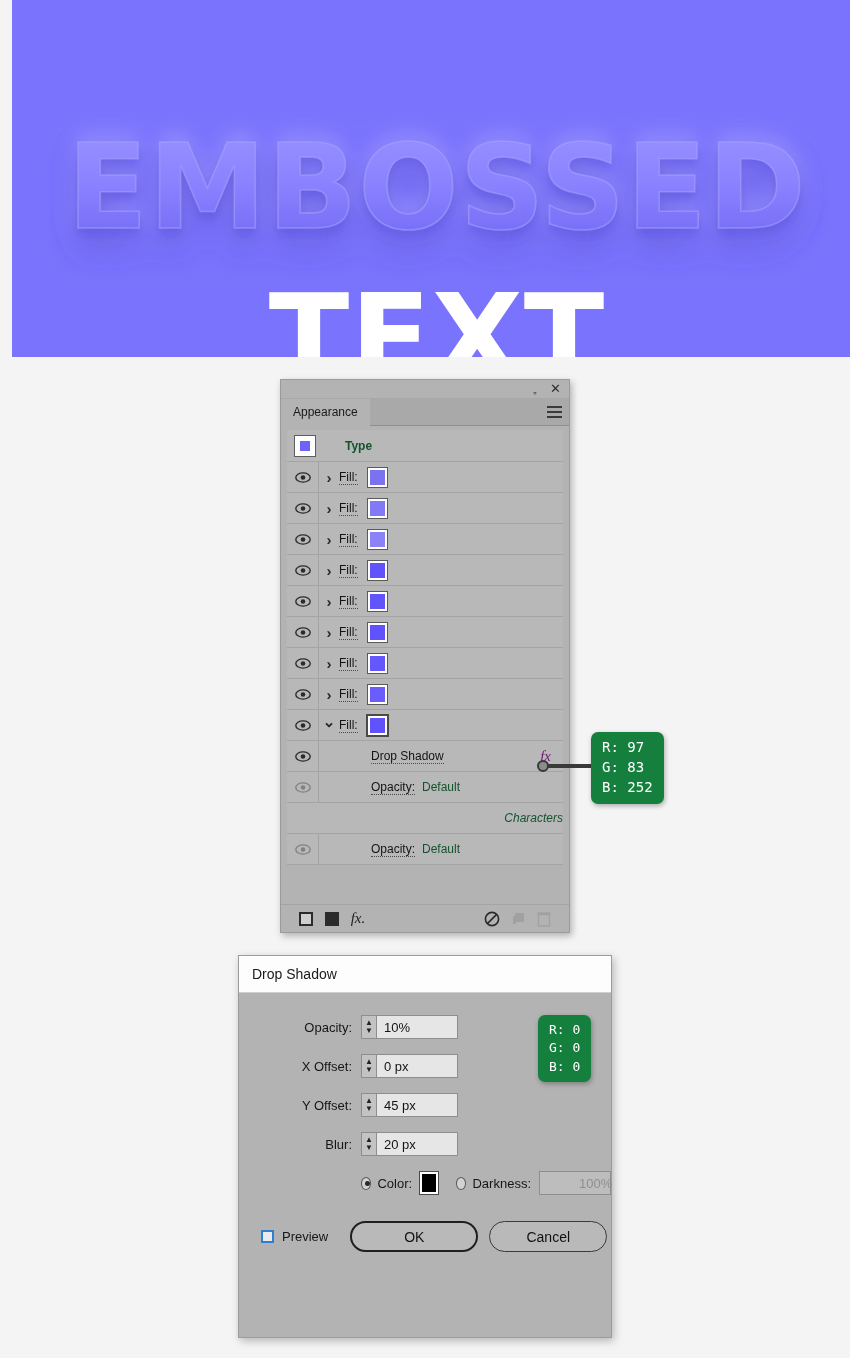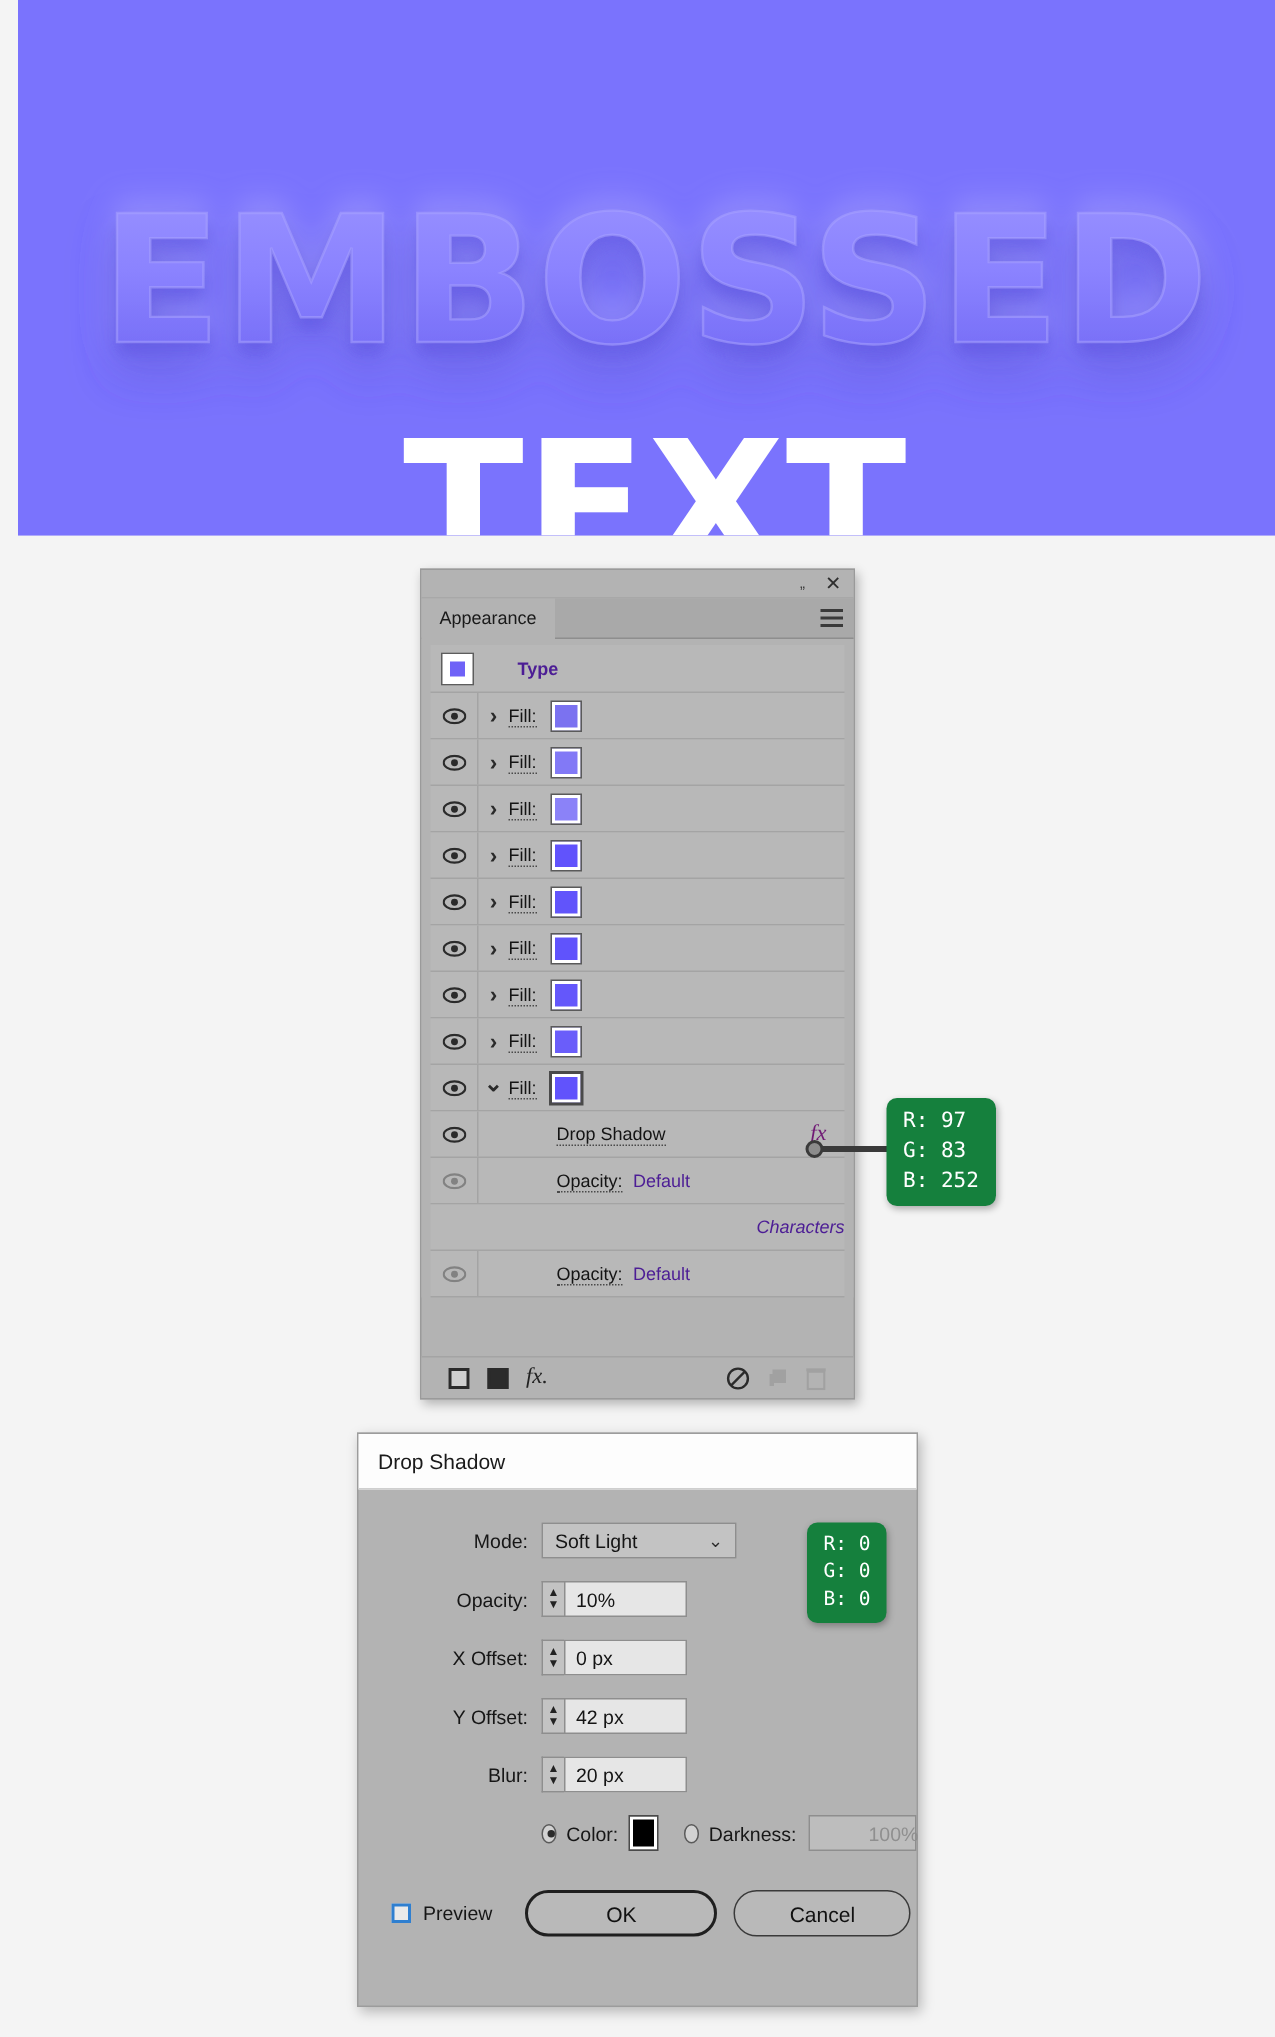--- a/index.html
+++ b/index.html
@@ -69,21 +69,21 @@
   .col-arrow {
     width: 20px; display: flex; align-items: center; justify-content: center;
     font-size: 11px; color: #2a2a2a;
   }
   .chev-r::before { content: "\203A"; font-size: 15px; font-weight: bold; }
   .chev-d::before { content: "\2304"; font-size: 15px; font-weight: bold; position: relative; top: -3px;}
   .lbl {
     font-size: 12px; color: #141414;
     border-bottom: 1px dotted #4a4a4a; padding-bottom: 0px; line-height: 14px;
   }
-  .lbl-plain { font-size: 12px; color: #4c1d95; }
+  .lbl-plain { font-size: 12px; color: #14532d; }
   .sw {
     width: 19px; height: 19px; border: 2px solid #ffffff;
     outline: 1px solid #5a5a5a; margin-left: 10px;
   }
   .sw-wrap { display: flex; align-items: center; }
   .sw.sel { border: 2px solid #ffffff; outline: 2px solid #4a4a4a; }
   .sw.none {
     background: #ffffff; position: relative; overflow: hidden;
   }
   .sw.none::after {
@@ -467,27 +467,20 @@
     <div>R: 97</div>
     <div>G: 83</div>
     <div>B: 252</div>
   </div>
 
   <div class="dialog">
     <div class="dlg-title">Drop Shadow</div>
 
     <div class="dlg-body">
 
-      <div class="frow">
-        <span class="flabel">Mode:</span>
-        <div class="select">
-          <span>Soft Light</span>
-          <span class="caret">⌄</span>
-        </div>
-      </div>
 
       <div class="frow">
         <span class="flabel">Opacity:</span>
         <div class="stepper">
             <span>▲</span>
             <span>▼</span>
           </div>
         <div class="numfield">
             <span>10%</span>
           </div>
@@ -504,21 +497,21 @@
           </div>
       </div>
 
       <div class="frow">
         <span class="flabel">Y Offset:</span>
         <div class="stepper">
             <span>▲</span>
             <span>▼</span>
           </div>
         <div class="numfield">
-            <span>42 px</span>
+            <span>45 px</span>
           </div>
       </div>
 
       <div class="frow">
         <span class="flabel">Blur:</span>
         <div class="stepper">
             <span>▲</span>
             <span>▼</span>
           </div>
         <div class="numfield">

